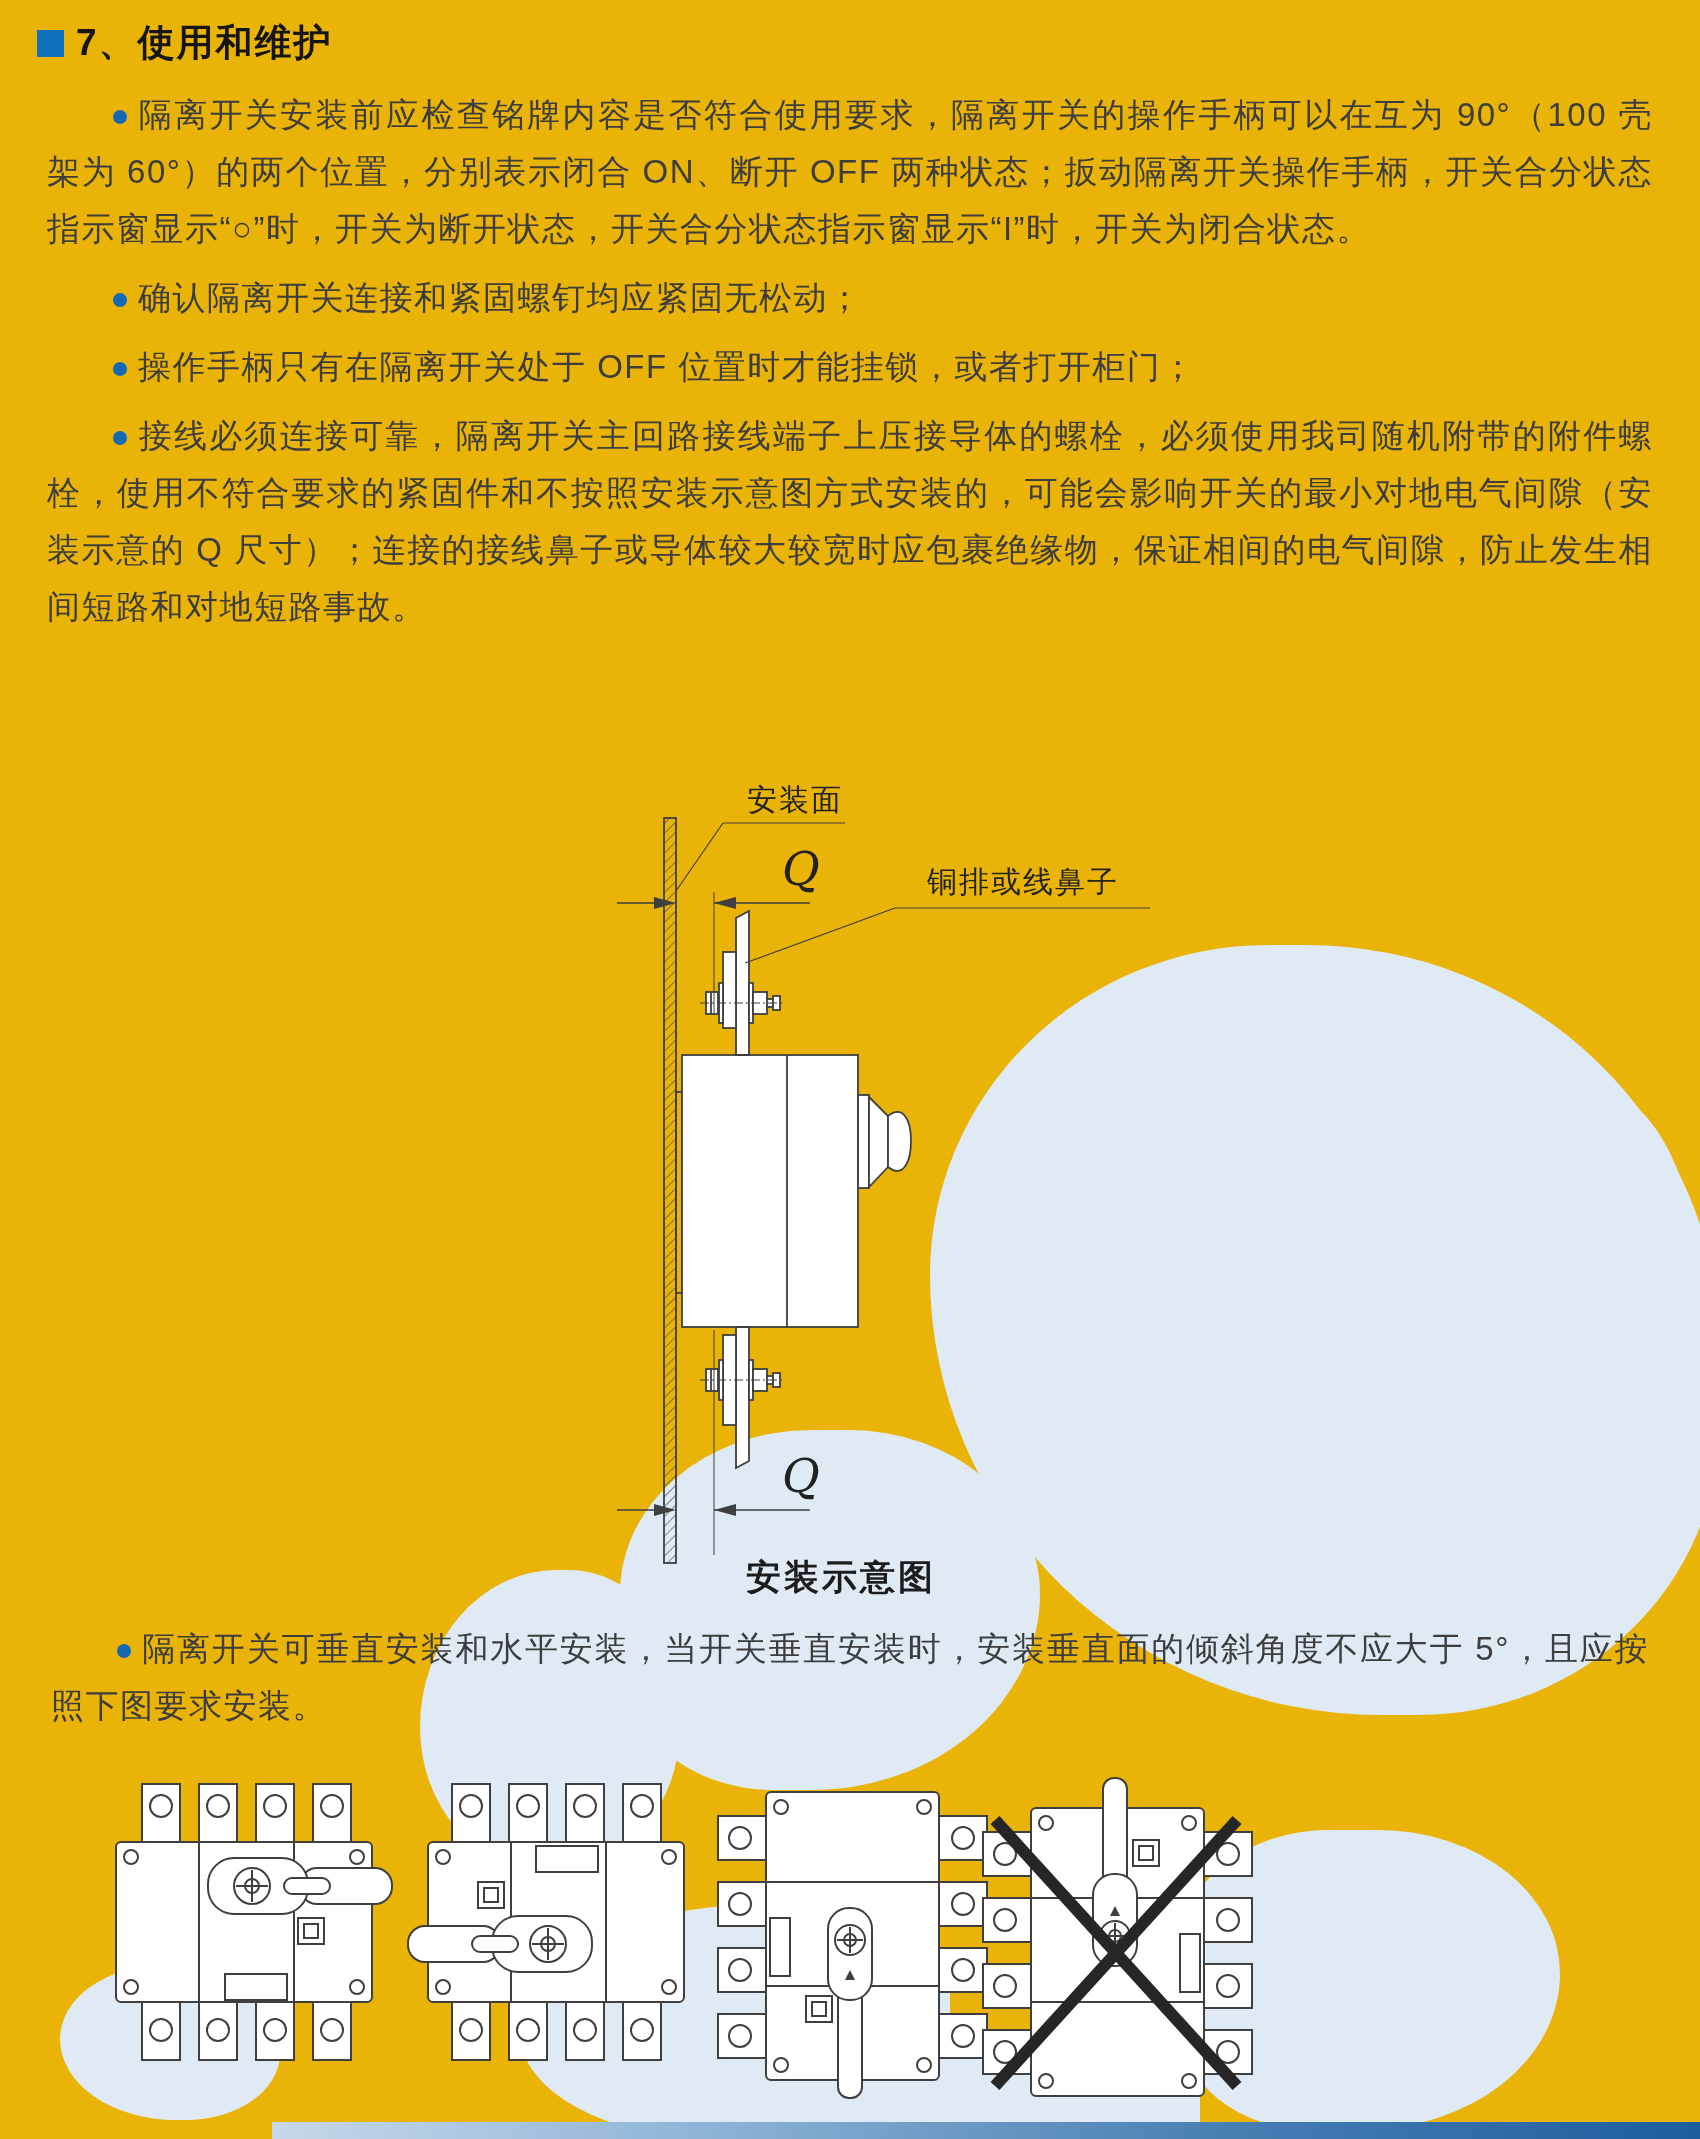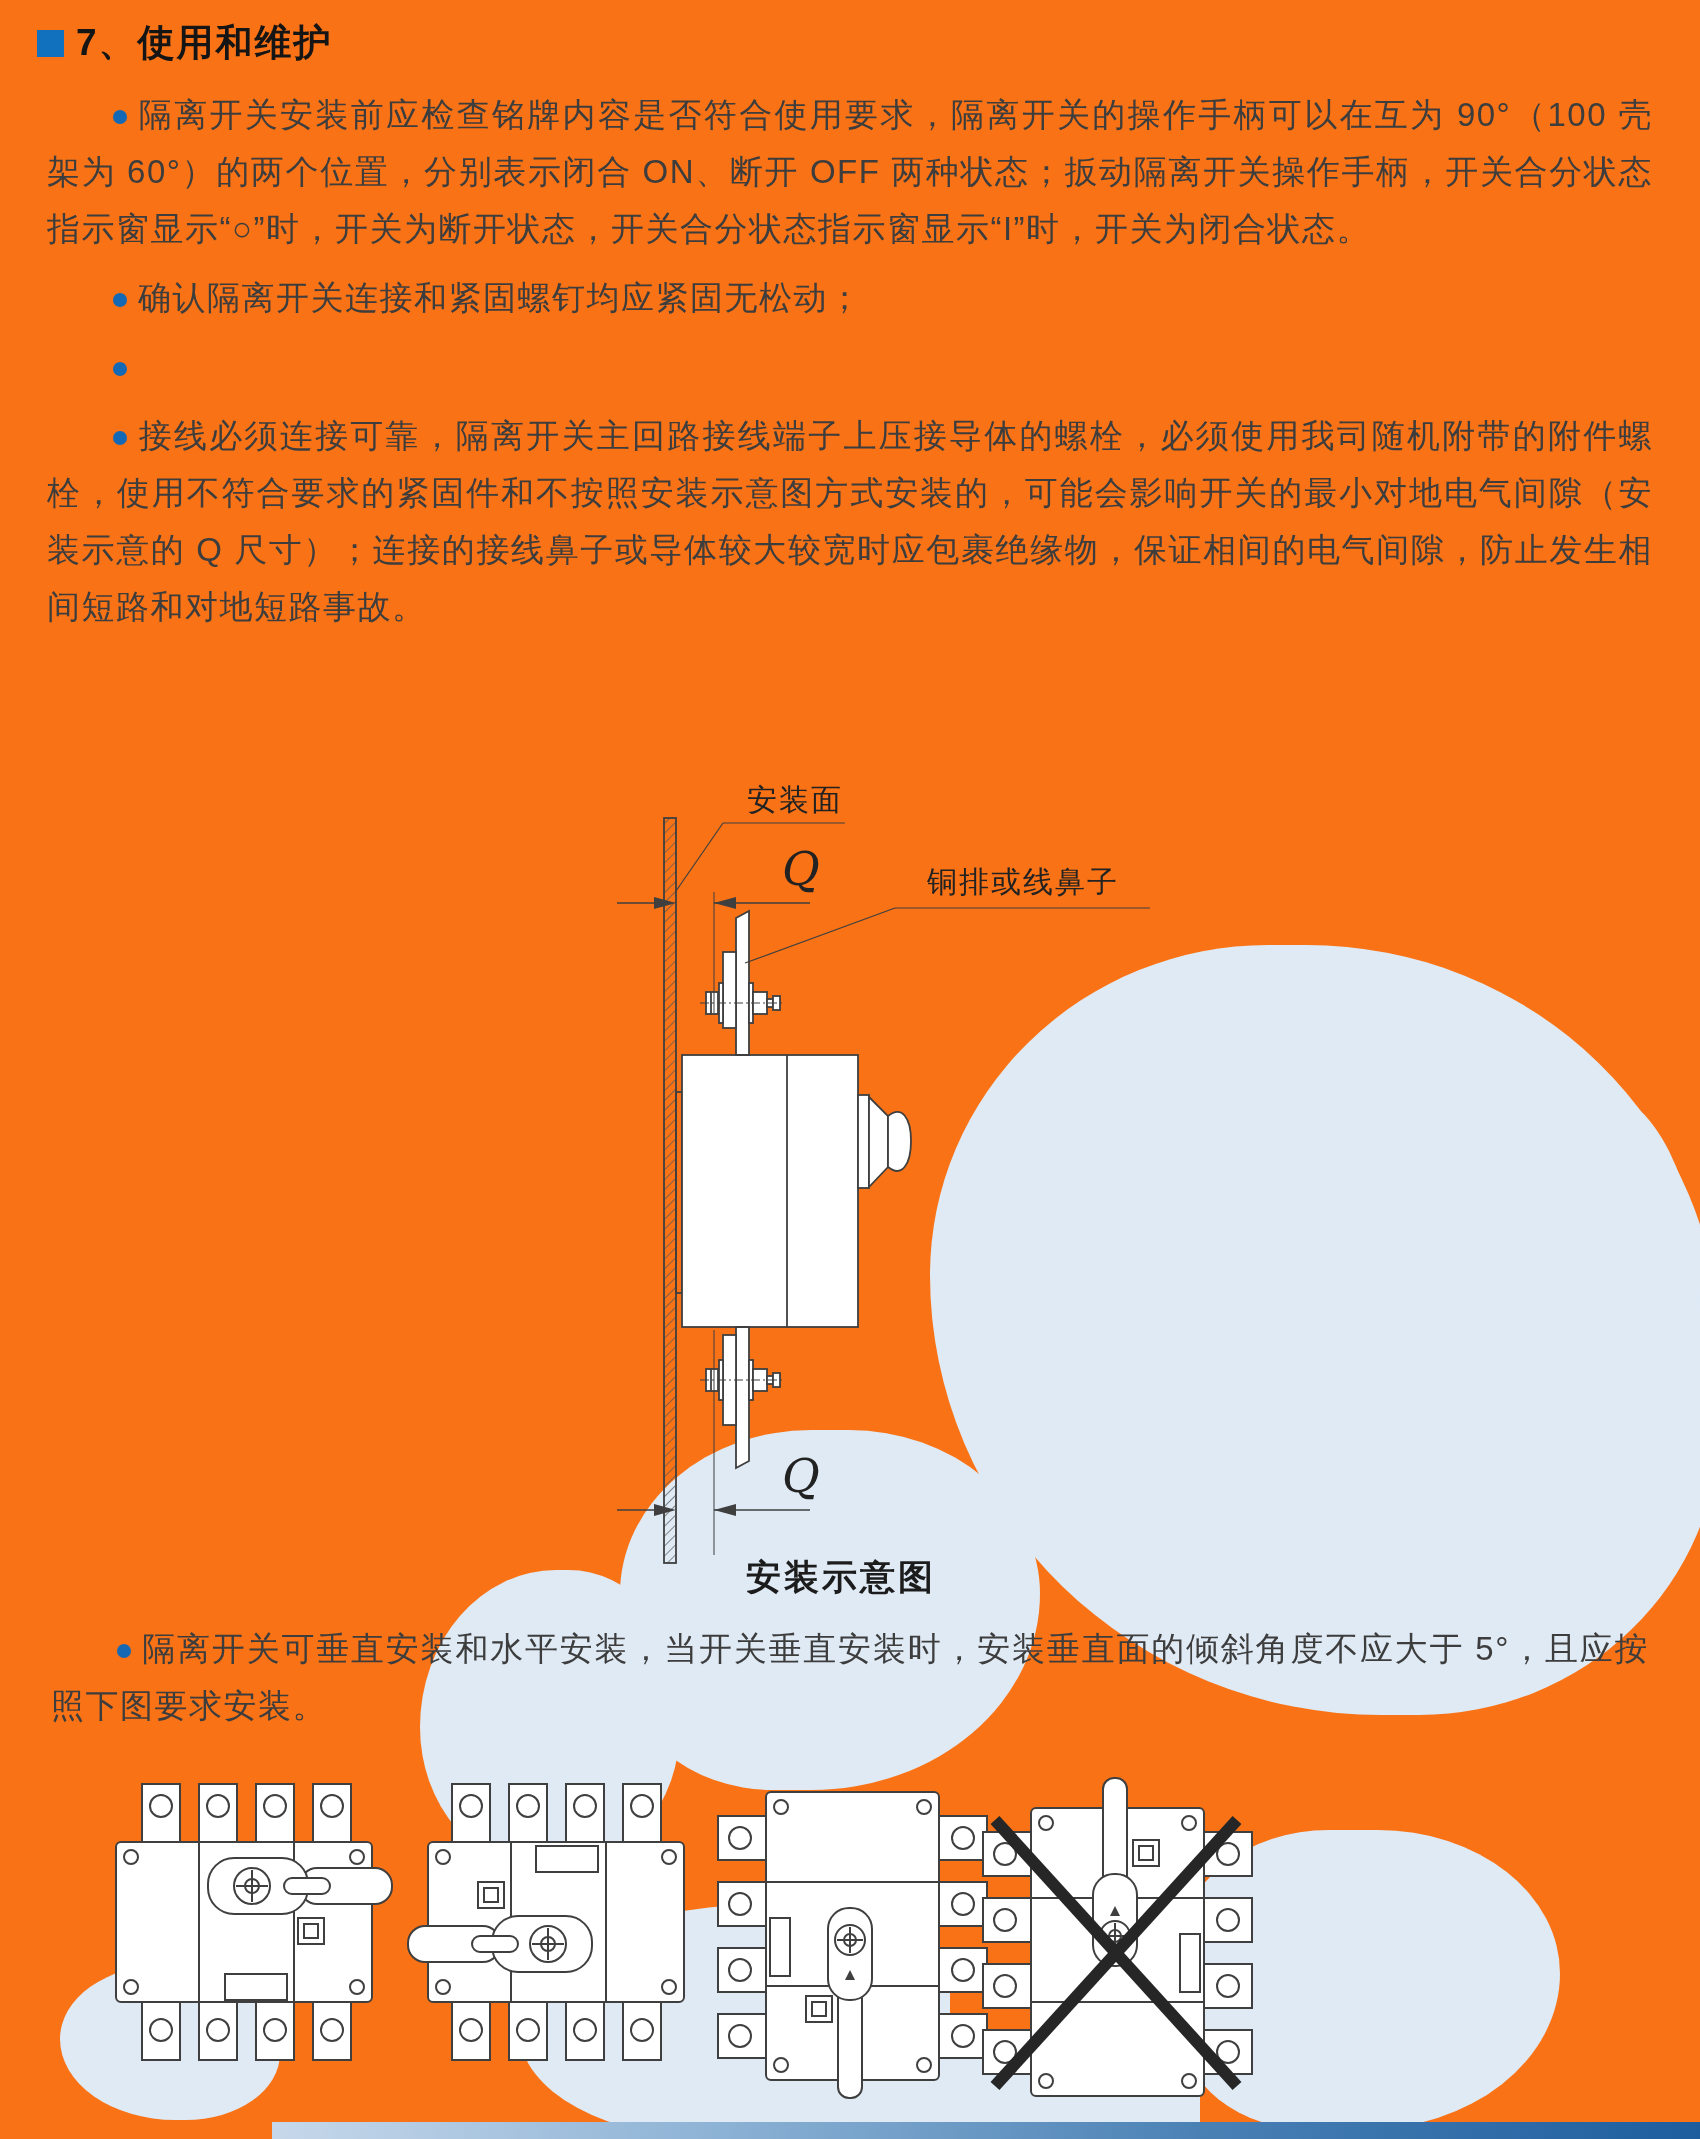--- a/index.html
+++ b/index.html
@@ -1,18 +1,18 @@
 <!DOCTYPE html>
 <html><head>
 <meta charset="utf-8">
 <style>
   html,body{margin:0;padding:0;background:#888;}
   .page{
     position:relative; width:1700px; height:2139px; margin:0 auto;
-    background:#f97316; overflow:hidden;
+    background:#eab308; overflow:hidden;
     font-family:"Liberation Sans","DejaVu Sans",sans-serif;
     color:#3d3d3d;
   }
   
   .blob{position:absolute; background:#dfeaf5; z-index:0;}
   
   .hdr{position:absolute; left:37px; top:18px; z-index:2; display:flex; align-items:center;}
   .hdr .sq{width:27px; height:27px; background:#1271bf; margin-right:12px;}
   .hdr h1{margin:0; font-size:37px; font-weight:bold; color:#151515; letter-spacing:2px;}
   
@@ -58,21 +58,21 @@
   <div class="blob" style="left:700px;top:2050px;width:500px;height:89px;border-radius:50% 50% 0 0;"></div>
 
   <div class="hdr">
     <span class="sq"></span>
     <h1>7、使用和维护</h1>
   </div>
 
   <div class="bodytext">
     <p><span class="dot"></span><span>隔离开关安装前应检查铭牌内容是否符合使用要求，隔离开关的操作手柄可以在互为 90°（100 壳架为 60°）的两个位置，分别表示闭合 ON、断开 OFF 两种状态；扳动隔离开关操作手柄，开关合分状态指示窗显示“○”时，开关为断开状态，开关合分状态指示窗显示“I”时，开关为闭合状态。</span></p>
     <p><span class="dot"></span><span>确认隔离开关连接和紧固螺钉均应紧固无松动；</span></p>
-    <p><span class="dot"></span></p>
+    <p><span class="dot"></span><span>操作手柄只有在隔离开关处于 OFF 位置时才能挂锁，或者打开柜门；</span></p>
     <p><span class="dot"></span><span>接线必须连接可靠，隔离开关主回路接线端子上压接导体的螺栓，必须使用我司随机附带的附件螺栓，使用不符合要求的紧固件和不按照安装示意图方式安装的，可能会影响开关的最小对地电气间隙（安装示意的 Q 尺寸）；连接的接线鼻子或导体较大较宽时应包裹绝缘物，保证相间的电气间隙，防止发生相间短路和对地短路事故。</span></p>
   </div>
 
   <div class="dlabel" style="left:723px;top:780px;">安装面</div>
   <div class="dlabel" style="left:903px;top:862px;">铜排或线鼻子</div>
   <div class="qsym" style="left:782px;top:842px;">Q</div>
   <div class="qsym" style="left:782px;top:1449px;">Q</div>
   <div class="dcaption" style="left:746px;top:1554px;">安装示意图</div>
 
   <svg style="left:440px;top:770px;" width="780" height="850" viewBox="0 0 780 850">

